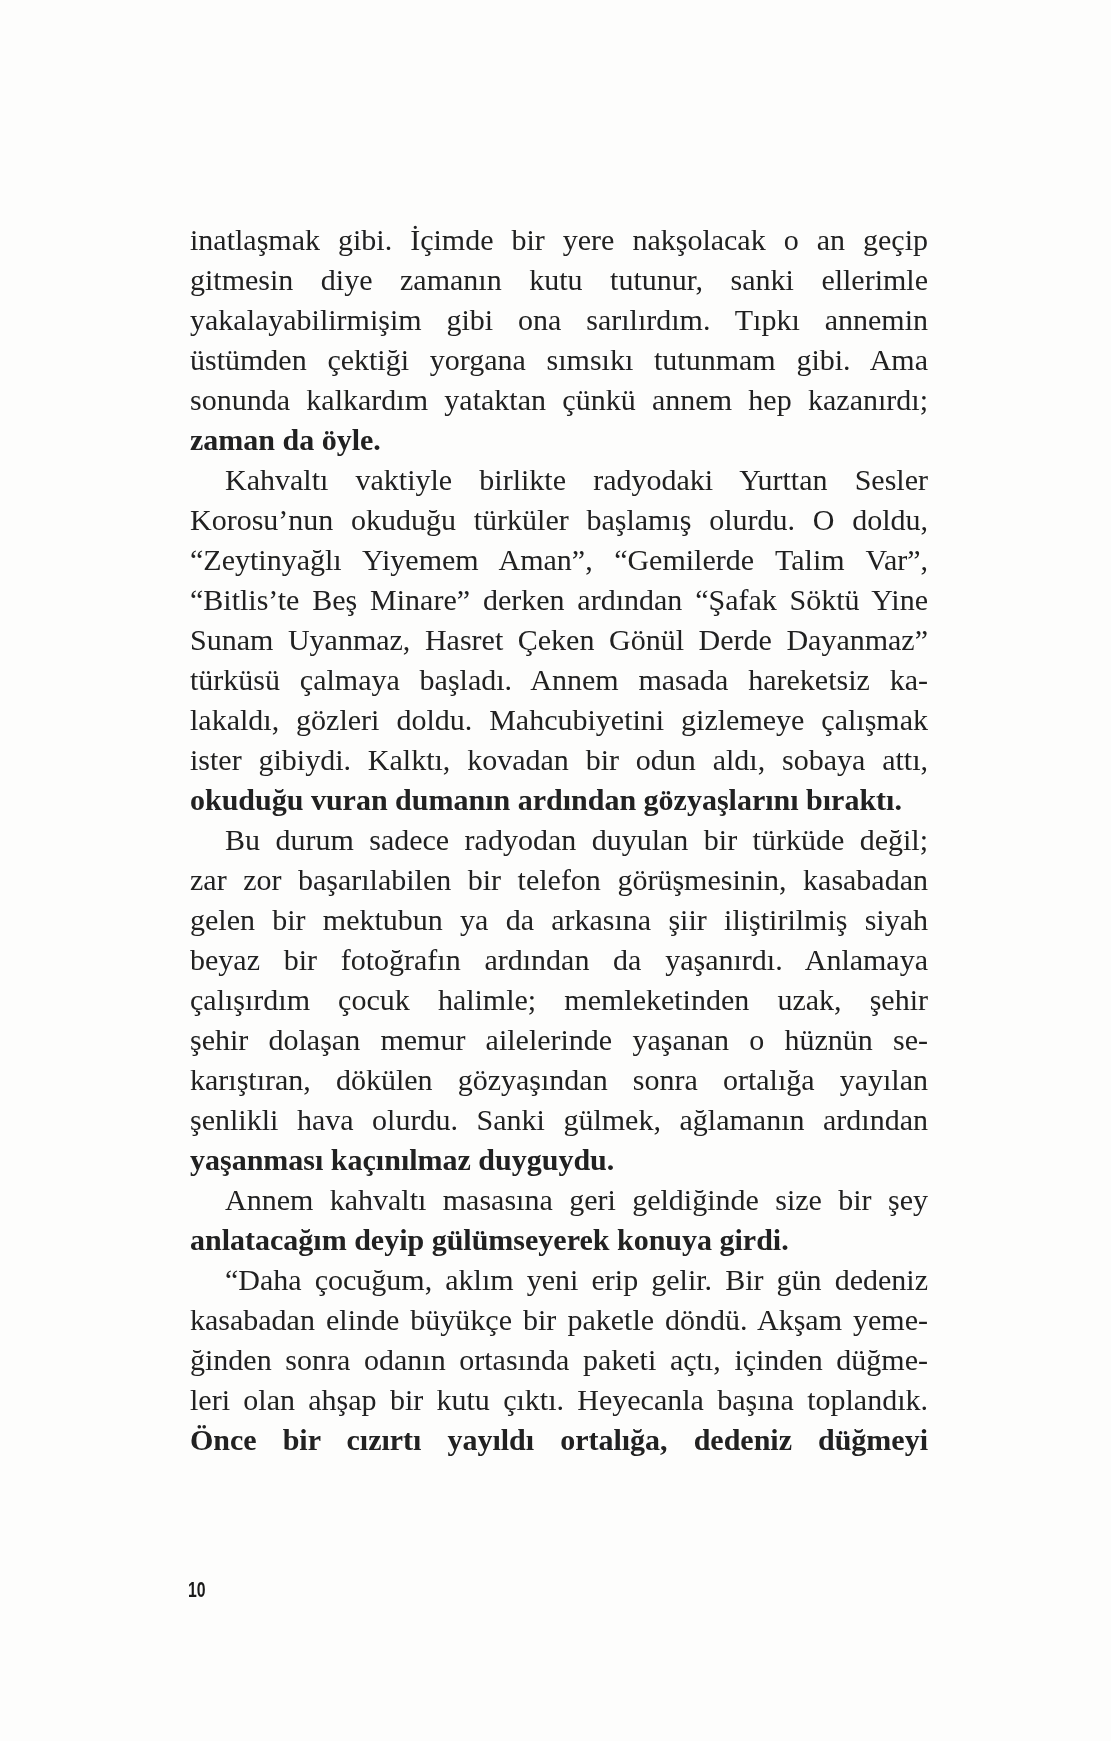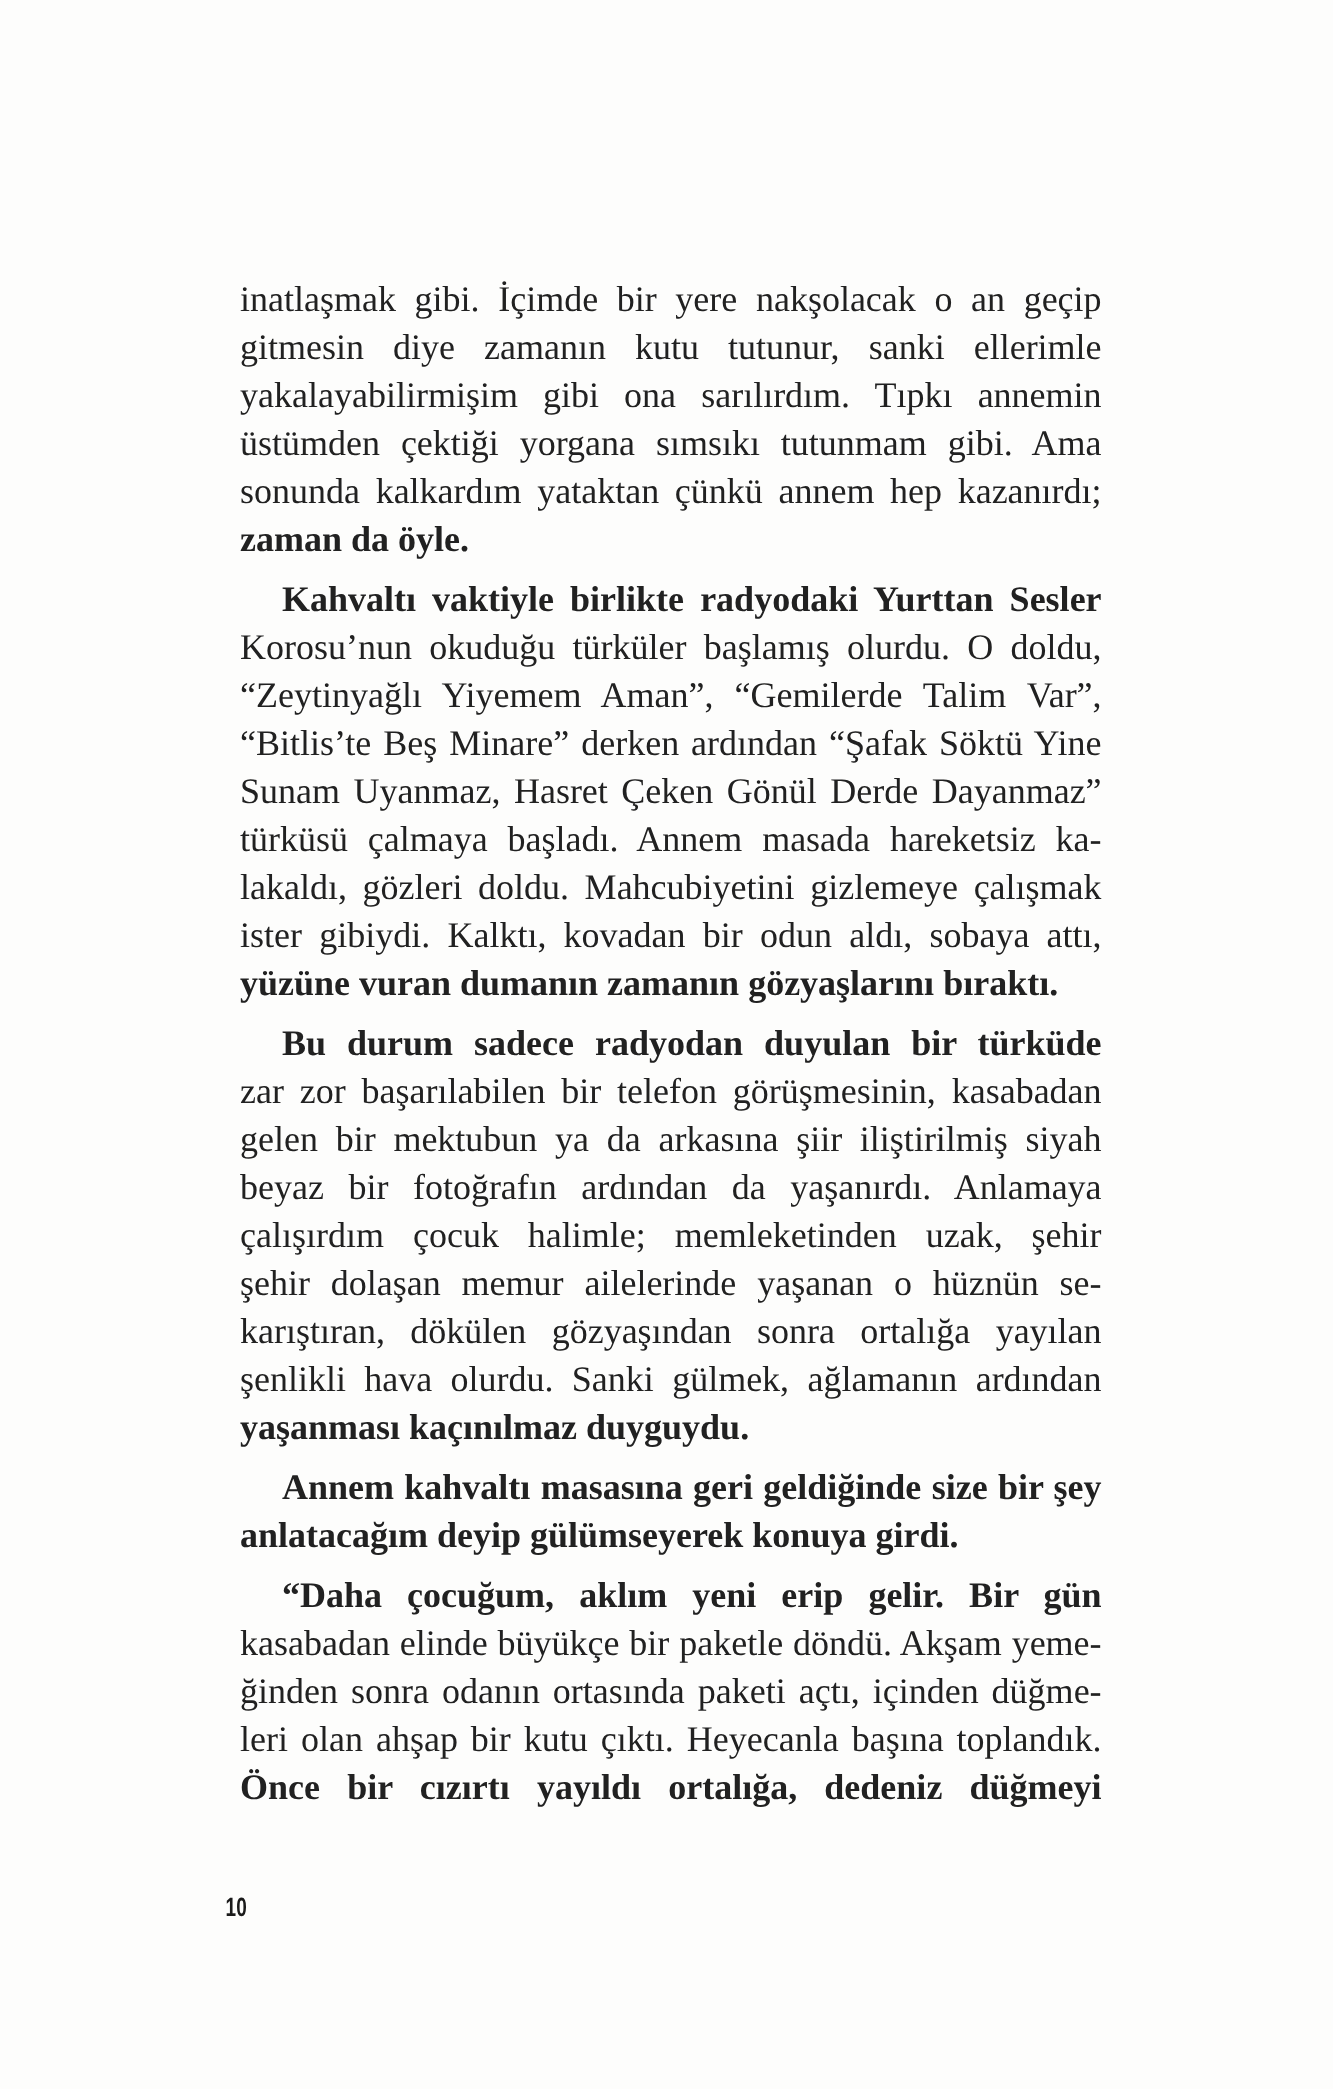--- a/index.html
+++ b/index.html
@@ -23,37 +23,36 @@
     left: 190px;
     top: 220px;
     width: 738px;
     font-family: "Liberation Serif", serif;
     font-size: 30px;
     line-height: 40px;
     color: #212121;
     font-weight: 400;
   }
   .paragraph {
-    margin: 10px;
+    margin: 0;
     padding: 0;
   }
   .line {
     text-align: justify;
     text-align-last: justify;
     white-space: normal;
     overflow: hidden;
     height: 40px;
   }
   .line.last {
     text-align-last: left;
     font-weight: bold;
   }
   .line.indent {
     text-indent: 35px;
-    font-weight: bold;
   }
   .page-number {
     position: absolute;
     left: 188px;
     top: 1577px;
     font-family: "Liberation Sans", sans-serif;
     font-size: 22px;
     font-weight: 600;
     color: #1a1a1a;
     transform: scaleX(0.72);
@@ -76,21 +75,21 @@
       </div>
       <div class="paragraph">
         <div class="line indent">Kahvaltı vaktiyle birlikte radyodaki Yurttan Sesler</div>
         <div class="line">Korosu’nun okuduğu türküler başlamış olurdu. O doldu,</div>
         <div class="line">“Zeytinyağlı Yiyemem Aman”, “Gemilerde Talim Var”,</div>
         <div class="line">“Bitlis’te Beş Minare” derken ardından “Şafak Söktü Yine</div>
         <div class="line">Sunam Uyanmaz, Hasret Çeken Gönül Derde Dayanmaz”</div>
         <div class="line">türküsü çalmaya başladı. Annem masada hareketsiz ka-</div>
         <div class="line">lakaldı, gözleri doldu. Mahcubiyetini gizlemeye çalışmak</div>
         <div class="line">ister gibiydi. Kalktı, kovadan bir odun aldı, sobaya attı,</div>
-        <div class="line last">yüzüne vuran dumanın zamanın gözyaşlarını bıraktı.</div>
+        <div class="line last">okuduğu vuran dumanın ardından gözyaşlarını bıraktı.</div>
       </div>
       <div class="paragraph">
         <div class="line indent">Bu durum sadece radyodan duyulan bir türküde değil;</div>
         <div class="line">zar zor başarılabilen bir telefon görüşmesinin, kasabadan</div>
         <div class="line">gelen bir mektubun ya da arkasına şiir iliştirilmiş siyah</div>
         <div class="line">beyaz bir fotoğrafın ardından da yaşanırdı. Anlamaya</div>
         <div class="line">çalışırdım çocuk halimle; memleketinden uzak, şehir</div>
         <div class="line">şehir dolaşan memur ailelerinde yaşanan o hüznün se-</div>
         <div class="line">karıştıran, dökülen gözyaşından sonra ortalığa yayılan</div>
         <div class="line">şenlikli hava olurdu. Sanki gülmek, ağlamanın ardından</div>

